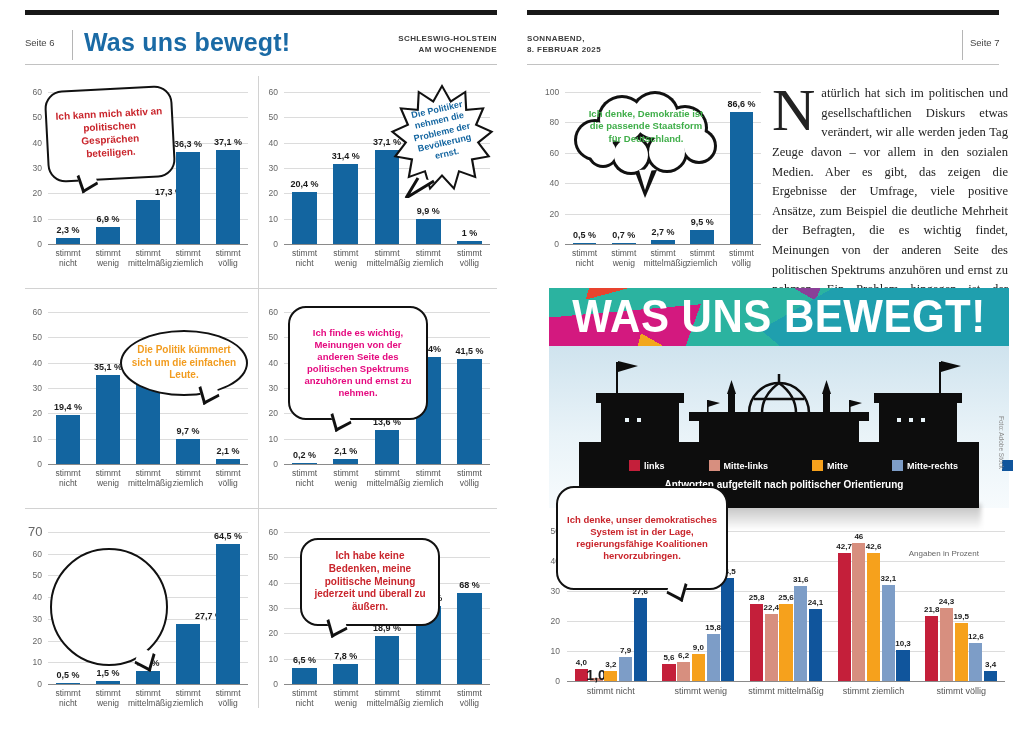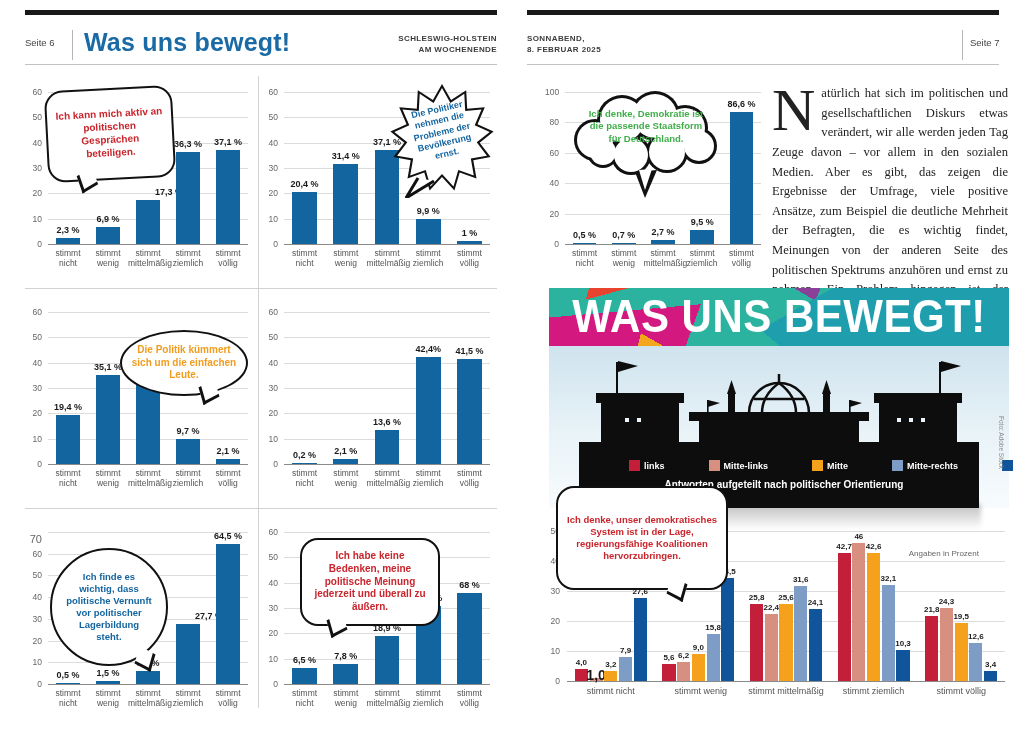--- a/index.html
+++ b/index.html
@@ -221,21 +221,21 @@
       <div style="position: absolute; left: 0px; width: 14px; top: 115.571px; font-size: 8.5px; color: rgb(102, 102, 102); text-align: right; line-height: 10px;">20</div>
       <div style="position: absolute; left: 20px; width: 200px; top: 98.8571px; height: 1px; background: rgb(220, 220, 220);"></div>
       <div style="position: absolute; left: 0px; width: 14px; top: 93.8571px; font-size: 8.5px; color: rgb(102, 102, 102); text-align: right; line-height: 10px;">30</div>
       <div style="position: absolute; left: 20px; width: 200px; top: 77.1429px; height: 1px; background: rgb(220, 220, 220);"></div>
       <div style="position: absolute; left: 0px; width: 14px; top: 72.1429px; font-size: 8.5px; color: rgb(102, 102, 102); text-align: right; line-height: 10px;">40</div>
       <div style="position: absolute; left: 20px; width: 200px; top: 55.4286px; height: 1px; background: rgb(220, 220, 220);"></div>
       <div style="position: absolute; left: 0px; width: 14px; top: 50.4286px; font-size: 8.5px; color: rgb(102, 102, 102); text-align: right; line-height: 10px;">50</div>
       <div style="position: absolute; left: 20px; width: 200px; top: 33.7143px; height: 1px; background: rgb(220, 220, 220);"></div>
       <div style="position: absolute; left: 0px; width: 14px; top: 28.7143px; font-size: 8.5px; color: rgb(102, 102, 102); text-align: right; line-height: 10px;">60</div>
       <div style="position: absolute; left: 20px; width: 200px; top: 12px; height: 1px; background: rgb(220, 220, 220);"></div>
-      <div style="position: absolute; left: 0px; width: 14px; top: 14px; font-size: 11px; color: rgb(102, 102, 102); text-align: right; line-height: 10px;">70</div>
+      <div style="position: absolute; left: 0px; width: 14px; top: 7px; font-size: 13px; color: rgb(102, 102, 102); text-align: right; line-height: 10px;">70</div>
       <div style="position: absolute; left: 28px; width: 24px; top: 162.914px; height: 1.08571px; background: rgb(19, 101, 160);"></div>
       <div style="position: absolute; left: 5px; width: 70px; top: 149.914px; font-size: 9px; font-weight: bold; color: rgb(26, 26, 26); text-align: center;">0,5 %</div>
       <div style="position: absolute; left: 20px; width: 40px; top: 168px; font-size: 8.5px; color: rgb(85, 85, 85); text-align: center; line-height: 10px;">stimmt<br>nicht</div>
       <div style="position: absolute; left: 68px; width: 24px; top: 160.743px; height: 3.25714px; background: rgb(19, 101, 160);"></div>
       <div style="position: absolute; left: 45px; width: 70px; top: 147.743px; font-size: 9px; font-weight: bold; color: rgb(26, 26, 26); text-align: center;">1,5 %</div>
       <div style="position: absolute; left: 60px; width: 40px; top: 168px; font-size: 8.5px; color: rgb(85, 85, 85); text-align: center; line-height: 10px;">stimmt<br>wenig</div>
       <div style="position: absolute; left: 108px; width: 24px; top: 151.406px; height: 12.5943px; background: rgb(19, 101, 160);"></div>
       <div style="position: absolute; left: 85px; width: 70px; top: 138.406px; font-size: 9px; font-weight: bold; color: rgb(26, 26, 26); text-align: center;">5,8 %</div>
       <div style="position: absolute; left: 100px; width: 40px; top: 168px; font-size: 8.5px; color: rgb(85, 85, 85); text-align: center; line-height: 10px;">stimmt<br>mittelmäßig</div>
       <div style="position: absolute; left: 148px; width: 24px; top: 103.851px; height: 60.1486px; background: rgb(19, 101, 160);"></div>
@@ -319,23 +319,26 @@
       <path d="M30,96 L18,116 L46,99" fill="#fff" stroke="#111" stroke-width="3"></path>
     </svg>
     <div class="abs" style="left: 14px; top: 22px; width: 80px; text-align: center; font-weight: bold; font-size: 9px; line-height: 1.25; transform: rotate(-13deg); color: rgb(19, 101, 160);">Die Politiker nehmen die Probleme der Bevölkerung ernst.</div>
   </div>
 
   <div class="bubble ellipse" style="left:120px;top:330px;width:128px;height:66px;font-size:10px;align-items:center;">
     <span class="btxt" style="color: rgb(242, 156, 31);">Die Politik kümmert sich um die einfachen Leute.</span>
     <span class="tail tail-bl" style="bottom:-7px;right:28px;"></span>
   </div>
 
+  <div class="bubble round" style="left:288px;top:306px;width:140px;height:114px;font-size:9.5px;">
+    <span class="btxt" style="color: rgb(229, 9, 127);">Ich finde es wichtig, Meinungen von der anderen Seite des politischen Spektrums anzuhören und ernst zu nehmen.</span>
+    <span class="tail tail-bl" style="bottom:-10px;left:42px;"></span>
+  </div>
 
   <div class="bubble ellipse" style="left:50px;top:548px;width:118px;height:118px;font-size:9.5px;">
-    <span class="btxt" style="padding: 10px 14px; color: rgb(19, 101, 160);">Ich finde es wichtig, dass politische Vernunft vor politischer Lagerbildung steht.</span>
     <span class="tail tail-br" style="bottom:-4px;right:12px;"></span>
   </div>
 
   <div class="bubble round" style="left:300px;top:538px;width:140px;height:88px;font-size:10px;">
     <span class="btxt" style="color: rgb(201, 37, 44);">Ich habe keine Bedenken, meine politische Meinung jederzeit und überall zu äußern.</span>
     <span class="tail tail-bl" style="bottom:-10px;left:26px;"></span>
   </div>
 
   <div class="abs" style="left:565px;top:88px;width:160px;height:112px;z-index:6;">
     <svg width="160" height="112">

